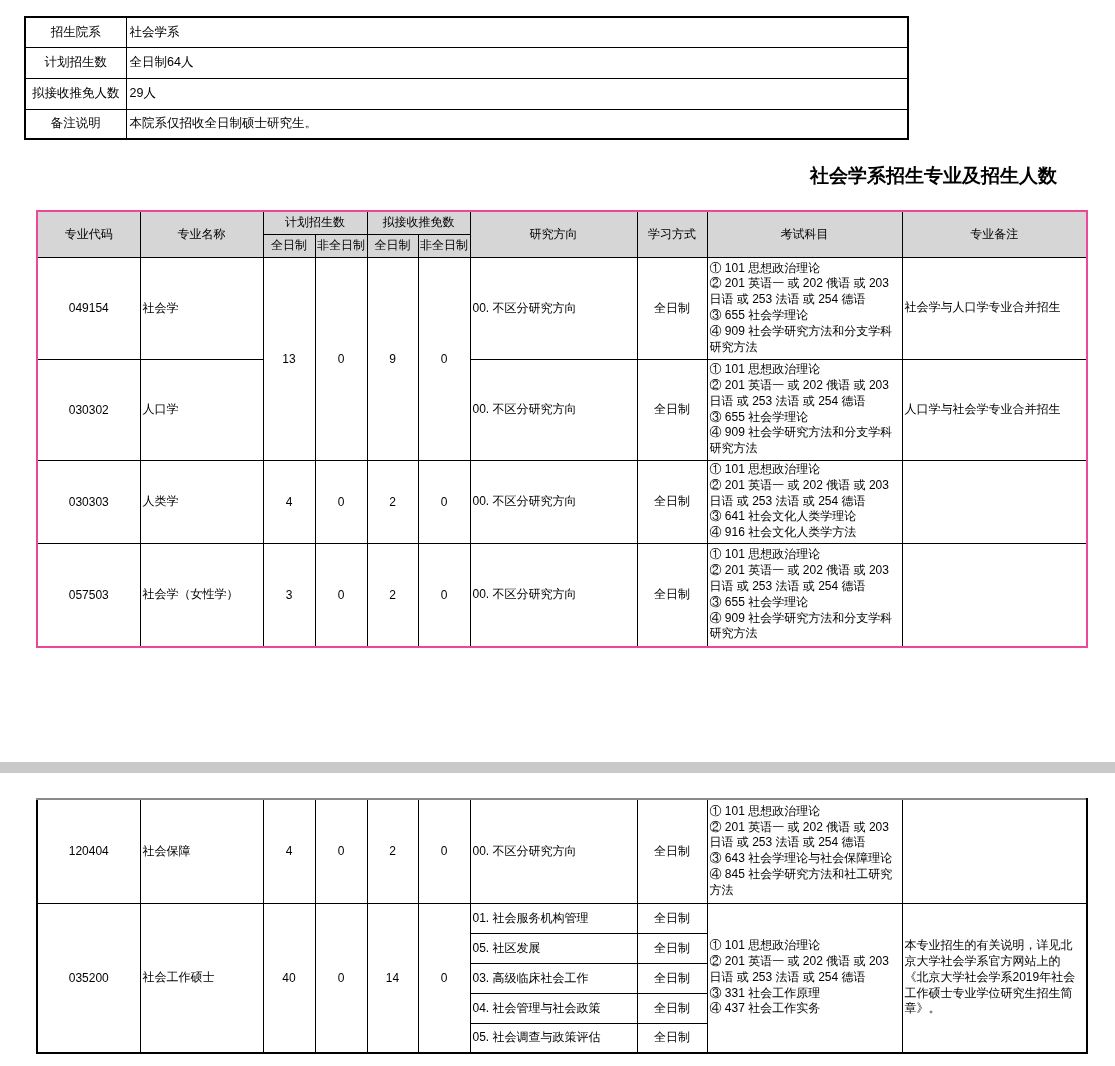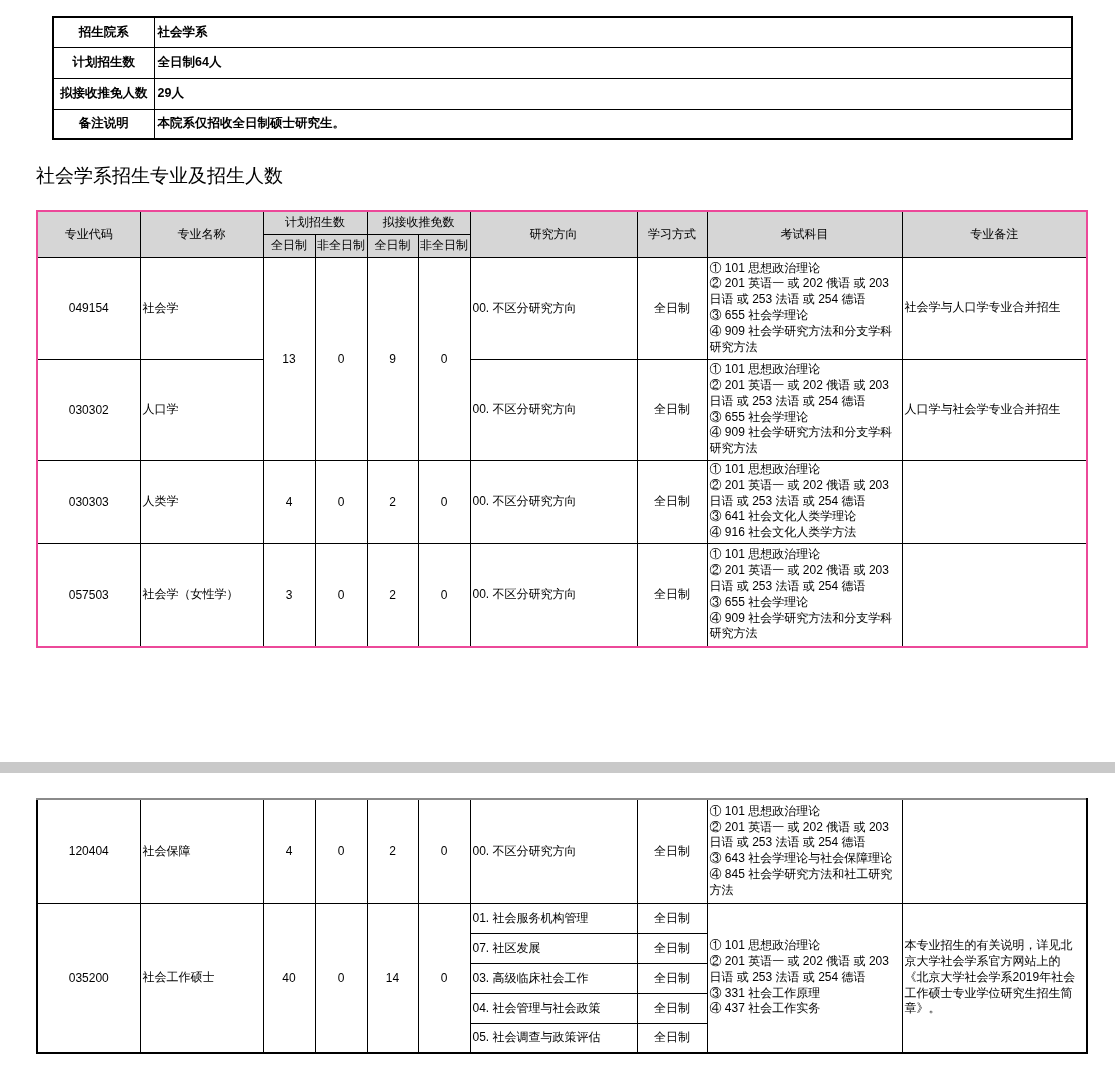--- a/index.html
+++ b/index.html
@@ -8,37 +8,36 @@
     background:#ffffff;
     position:relative;
     overflow:hidden;
     font-family:"Liberation Sans", sans-serif;
     color:#000;
   }
   table { border-collapse:collapse; table-layout:fixed; }
 
   
   .info-table {
-    position:absolute; left:52px; top:16px; width:1021px;
+    position:absolute; left:24px; top:16px; width:885px;
     border:2px solid #000;
-    font-weight:bold;
   }
   .info-table td {
     border:1px solid #000;
     font-size:12.5px;
     vertical-align:middle;
     overflow:hidden;
   }
   .info-table .lbl { text-align:center; }
   .info-table .val { text-align:left; padding-left:3px; }
 
   
   .title {
     position:absolute; left:36px; top:163px; width:1021px;
-    text-align:left; font-size:19px; font-weight:normal;
+    text-align:right; font-size:19px; font-weight:bold;
   }
 
   
   .adm {
     position:absolute; left:36px; width:1050px;
     border:2px solid #ec4899;
   }
   .adm th {
     background:#d6d6d6;
     border:1px solid #000;
@@ -227,21 +226,21 @@
         <td class="c" rowspan="5">0</td>
         <td class="l">01. 社会服务机构管理</td>
         <td class="c">全日制</td>
         <td class="exam" rowspan="5">① 101 思想政治理论
 ② 201 英语一 或 202 俄语 或 203 日语 或 253 法语 或 254 德语
 ③ 331 社会工作原理
 ④ 437 社会工作实务</td>
         <td class="rem" rowspan="5">本专业招生的有关说明，详见北京大学社会学系官方网站上的《北京大学社会学系2019年社会工作硕士专业学位研究生招生简章》。</td>
       </tr>
       <tr style="height:30px">
-        <td class="l">07. 社区发展</td>
+        <td class="l">05. 社区发展</td>
         <td class="c">全日制</td>
       </tr>
       <tr style="height:30px">
         <td class="l">03. 高级临床社会工作</td>
         <td class="c">全日制</td>
       </tr>
       <tr style="height:30px">
         <td class="l">04. 社会管理与社会政策</td>
         <td class="c">全日制</td>
       </tr>

